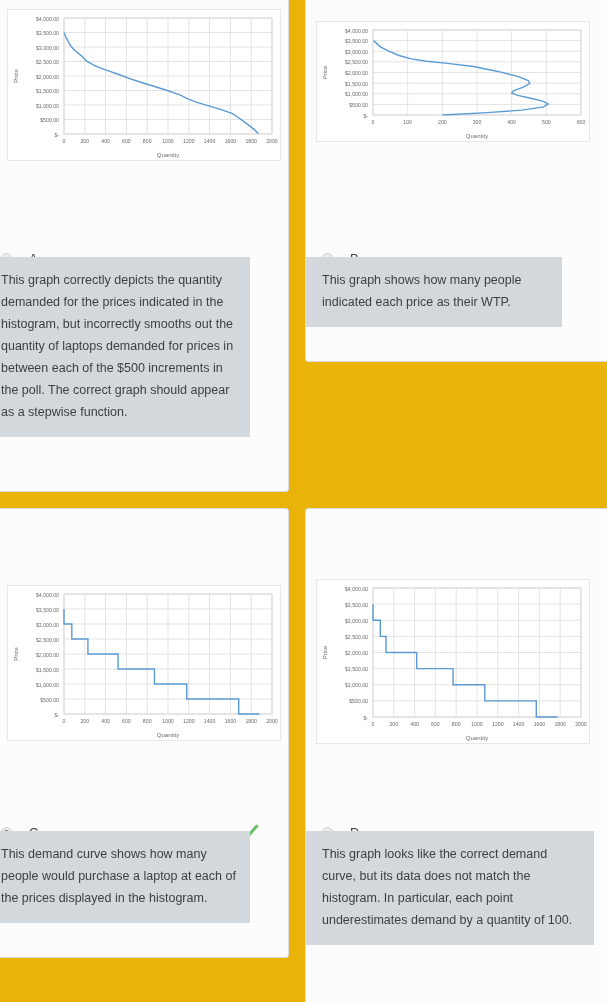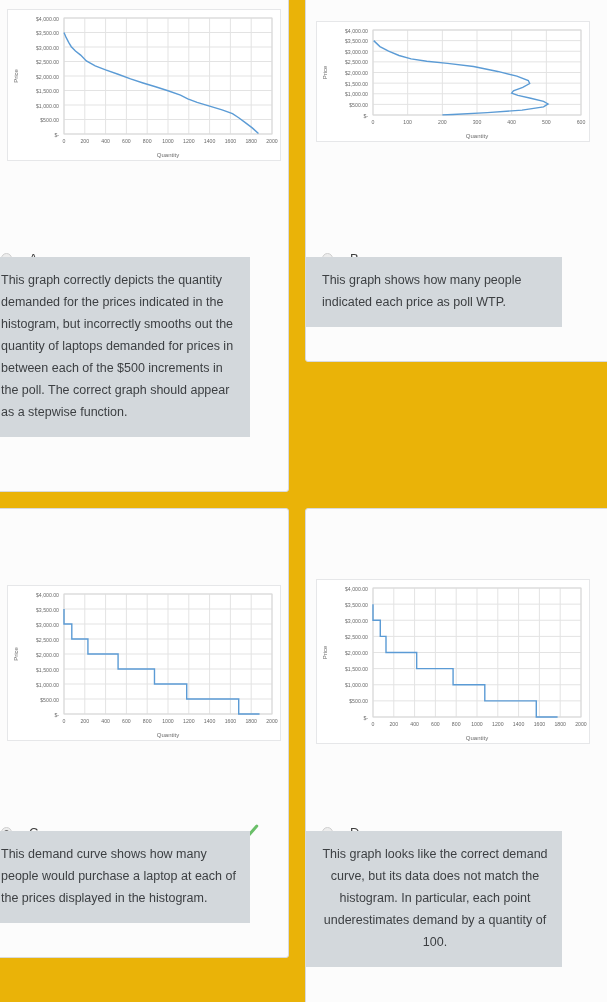--- a/index.html
+++ b/index.html
@@ -107,21 +107,21 @@
   #chart-d { left: 10px;  top: 70px;  width: 274px; height: 165px; }
 
   #row-a   { top: 256px; }
   #row-b   { top: 256px; }
   #row-c   { top: 308px; }
   #row-d   { top: 308px; }
 
   #fb-a { top: 270px; width: 265px; }
   #fb-b { top: 270px; width: 256px; }
   #fb-c { top: 322px; width: 265px; }
-  #fb-d { top: 322px; width: 256px; text-align: center; }
+  #fb-d { top: 322px; width: 288px; }
 
   .axis-text { font-family: "Liberation Sans", sans-serif; fill: #6b6b6b; }
   .grid-line { stroke: #e3e3e3; stroke-width: 1; }
   .plot-border { stroke: #d9d9d9; stroke-width: 1; fill: none; }
   .series { fill: none; stroke: #5b9bd5; stroke-width: 1.4; }
 </style>
 </head>
 <body>
 
 <div id="page">
@@ -220,21 +220,21 @@
           <text x="264" y="102" text-anchor="middle" font-size="5.2" class="axis-text">600</text>
           <text x="160" y="116" text-anchor="middle" font-size="6" class="axis-text">Quantity</text>
           <text x="10" y="50.5" text-anchor="middle" font-size="6" class="axis-text" transform="rotate(-90 10 50.5)">Price</text>
           <path d="M56.69 18.63 L62.93 24.58 L71.60 29.04 L82.00 33.50 L94.13 36.90 L109.73 39.24 L130.53 41.36 L156.53 44.55 L180.80 49.44 L199.87 54.11 L211.31 58.57 L212.69 61.55 L205.76 65.38 L196.40 68.78 L194.67 71.11 L200.91 73.45 L213.73 76.21 L226.56 79.40 L231.07 81.95 L226.56 84.92 L205.07 88.11 L170.40 90.66 L135.73 92.47 L125.33 92.89" class="series"></path>
         </svg>
       </div>
     <div class="opt-row" id="row-b">
       <span class="radio"></span>
       <span class="opt-letter">B</span>
     </div>
-    <div class="feedback" id="fb-b">This graph shows how many people indicated each price as poll WTP.</div>
+    <div class="feedback" id="fb-b">This graph shows how many people indicated each price as their WTP.</div>
   </div>
 
   <div class="card" id="card-c">
     <div class="chart-wrap" id="chart-c">
         <svg width="272" height="154" viewBox="0 0 272 154">
           <line x1="56" y1="8" x2="56" y2="128" class="grid-line"></line>
           <line x1="76.8" y1="8" x2="76.8" y2="128" class="grid-line"></line>
           <line x1="97.6" y1="8" x2="97.6" y2="128" class="grid-line"></line>
           <line x1="118.4" y1="8" x2="118.4" y2="128" class="grid-line"></line>
           <line x1="139.2" y1="8" x2="139.2" y2="128" class="grid-line"></line>

